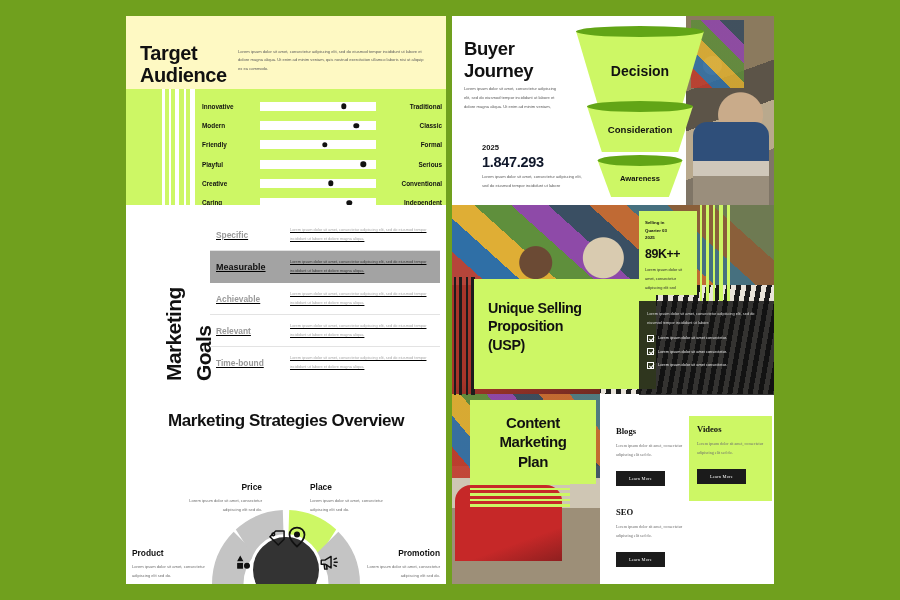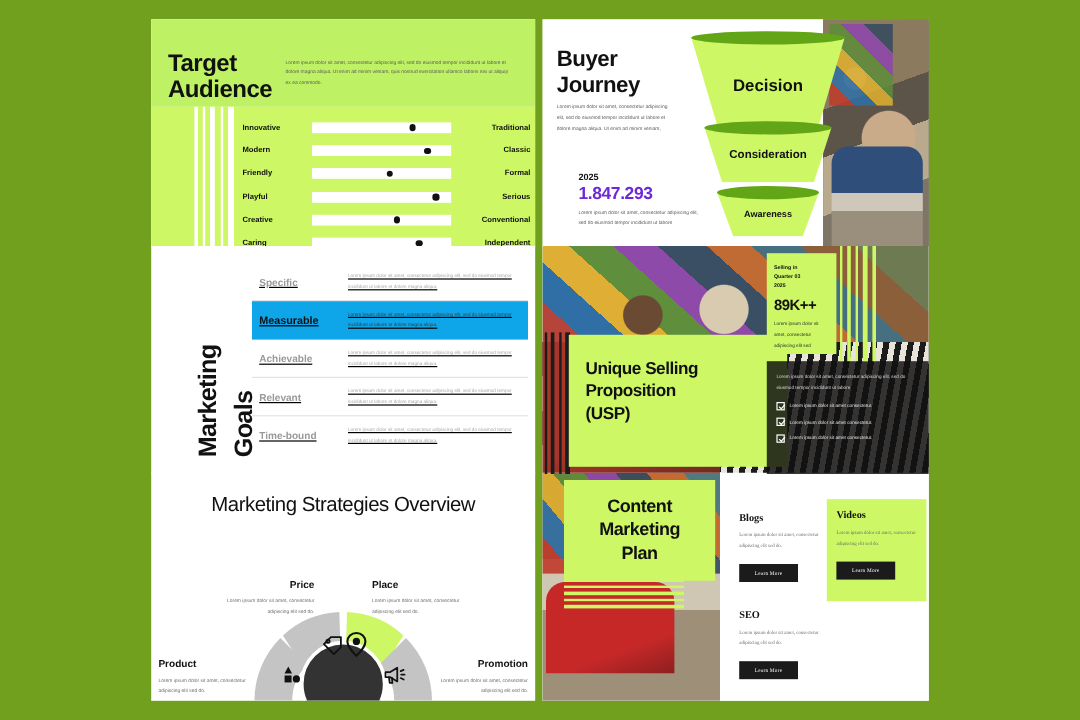--- a/index.html
+++ b/index.html
@@ -21,21 +21,21 @@
   }
   
   #slide-target-audience   { left:126px; top:16px;  width:320px; height:190px; }
   #slide-buyer-journey     { left:452px; top:16px;  width:322px; height:190px; }
   #slide-marketing-goals   { left:126px; top:205px; width:320px; height:190px; }
   #slide-usp               { left:452px; top:205px; width:322px; height:190px; }
   #slide-strategies        { left:126px; top:394px; width:320px; height:190px; }
   #slide-content-plan      { left:452px; top:394px; width:322px; height:190px; }
 
   
-  .ta-head { position:absolute; left:0; top:0; width:100%; height:73px; background:#bef264; }
+  .ta-head { position:absolute; left:0; top:0; width:100%; height:73px; background:#fef9c3; }
   .ta-title {
     position:absolute; left:14px; top:26px;
     font-size:20px; font-weight:700; color:#111; line-height:1.12;
     letter-spacing:-0.4px;
   }
   .ta-lorem {
     position:absolute; left:112px; top:32px; width:190px;
     font-size:4.1px; line-height:2.05; color:#5a5a5a; text-align:left;
   }
   .ta-body {
@@ -89,21 +89,21 @@
   .bj-lorem {
     position:absolute; left:12px; top:68px; width:98px;
     font-size:4.1px; line-height:2.2; color:#5a5a5a;
   }
   .bj-year {
     position:absolute; left:30px; top:127px;
     font-size:7.6px; font-weight:600; color:#111;
   }
   .bj-big {
     position:absolute; left:30px; top:138px;
-    font-size:14.5px; font-weight:700; color:#6d28d9; letter-spacing:-0.3px;
+    font-size:14.5px; font-weight:700; color:#0f172a; letter-spacing:-0.3px;
   }
   .bj-sub {
     position:absolute; left:30px; top:156px; width:100px;
     font-size:4.1px; line-height:2.2; color:#5a5a5a;
   }
   .bj-funnel { position:absolute; left:108px; top:8px; width:160px; height:178px; }
   .fn { position:absolute; left:50%; transform:translateX(-50%); }
   .fn-body {
     position:absolute; left:0; top:5px; width:100%; height:calc(100% - 5px);
     background:#cdf765;
@@ -136,21 +136,21 @@
   }
   #mg-rot-1 { left:32px; top:176px; }
   #mg-rot-2 { left:62px; top:176px; }
   .mg-list { position:absolute; left:84px; top:14px; right:6px; bottom:6px;text-decoration:underline; }
   .mg-item {
     display:flex; align-items:center; height:32px;
     border-bottom:0.7px solid #e3e3e3; padding-left:6px;
   }
   .mg-item:last-child { border-bottom:none; }
   .mg-item.active {
-    background:#0ea5e9; border-bottom:none;justify-content:space-between;
+    background:#a3a3a3; border-bottom:none;justify-content:space-between;
   }
   .mg-name {
     width:74px; font-size:8.4px; color:#9a9a9a; font-weight:600;
   }
   .mg-item.active .mg-name { color:#111; font-weight:700; font-size:9px; }
   .mg-desc {
     flex:1; font-size:3.9px; line-height:2.3; color:#a7a7a7;
   }
   .mg-item.active .mg-desc { color:#3a3a3a; }
 
@@ -205,21 +205,21 @@
   .usp-check-box::after {
     content:""; position:absolute; left:1.6px; top:0.4px;
     width:2.4px; height:4.4px; border:solid #fff; border-width:0 1px 1px 0;
     transform:rotate(42deg);
   }
   .usp-check-text { font-size:3.9px; color:#e4e4e4; line-height:1.4; }
 
   
   .st-title {
     position:absolute; left:0; right:0; top:17px; text-align:center;
-    font-size:17px; font-weight:400; color:#111; letter-spacing:-0.4px;
+    font-size:17px; font-weight:700; color:#111; letter-spacing:-0.4px;
   }
   .st-cell { position:absolute;margin-top:36px; }
   .st-cell h4 { font-size:8.4px; font-weight:700; color:#111; margin-bottom:4px; }
   .st-cell p  { font-size:4.1px; line-height:2.25; color:#6e6e6e; }
   #st-price     { left:62px;  top:52px;  width:74px; text-align:right; }
   #st-place     { right:62px; top:52px;  width:74px; text-align:left; }
   #st-product   { left:6px;   top:118px; width:74px; text-align:left; }
   #st-promotion { right:6px;  top:118px; width:74px; text-align:right; }
   .st-donut {
     position:absolute; left:50%; bottom:0; transform:translateX(-50%);

